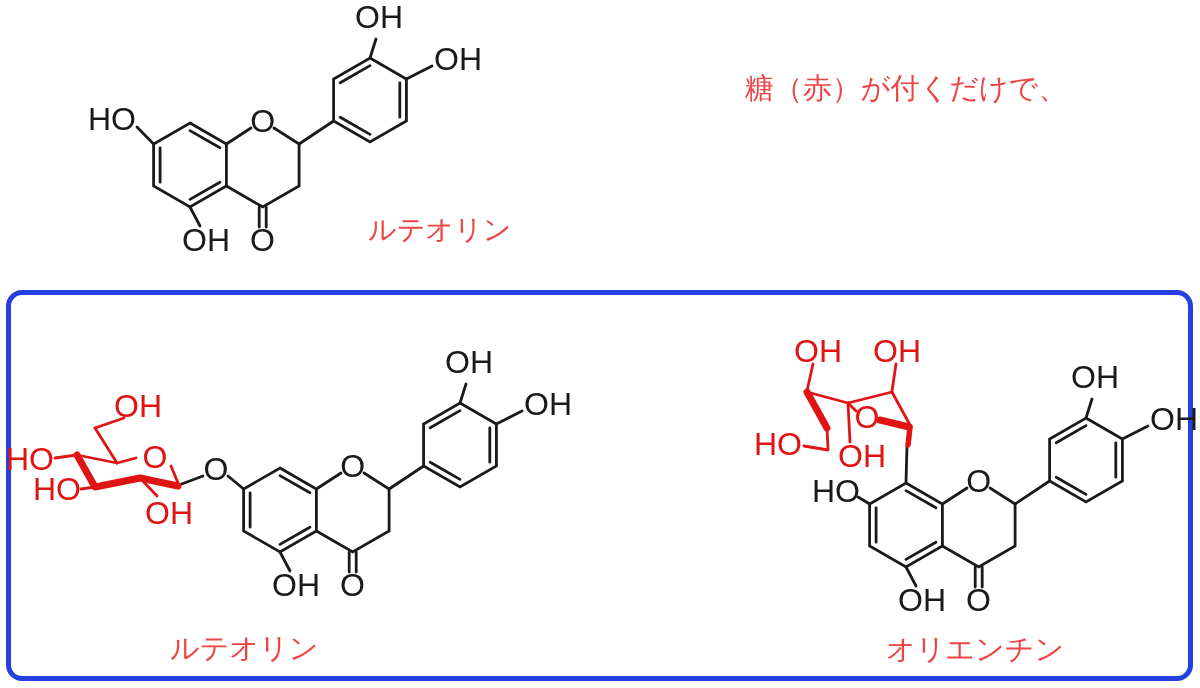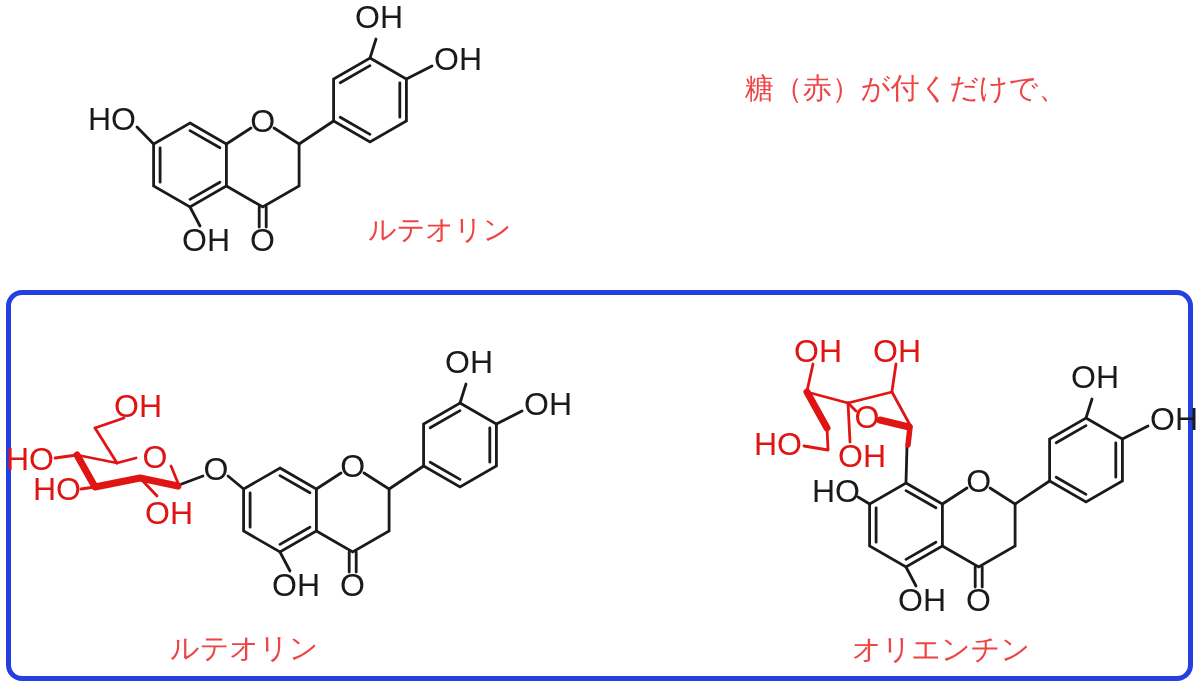--- a/index.html
+++ b/index.html
@@ -22,21 +22,21 @@
   .r{stroke:var(--sugar-red);stroke-width:2.8;fill:none;stroke-linecap:round;}
   .rw{stroke:var(--sugar-red);stroke-width:7;fill:none;stroke-linecap:round;stroke-linejoin:round;}
   .rw5{stroke:var(--sugar-red);stroke-width:5.5;fill:none;stroke-linecap:round;}
   text.at{font-family:"Liberation Sans",sans-serif;font-size:32px;fill:var(--bond);text-anchor:middle;}
   text.rat{fill:var(--sugar-red);}
   .jp{position:absolute;color:#ef4444;white-space:nowrap;}
   .caption{left:690px;top:70px;width:432px;text-align:center;font-size:29px;line-height:37px;}
   .box-title{left:34px;top:302px;font-size:30px;}
   .name-lut{left:368px;top:211px;font-size:28px;}
   .name-cyn{left:170px;top:629px;font-size:29px;}
-  .name-ori{left:852px;top:630px;font-size:29px;}
+  .name-ori{left:886px;top:630px;font-size:29px;}
 </style>
 </head>
 <body>
 
 <div class="canvas">
 
   <div class="blue-box"></div>
 
   <svg class="art" width="1200" height="688" viewBox="0 0 1200 688">
     <defs>

